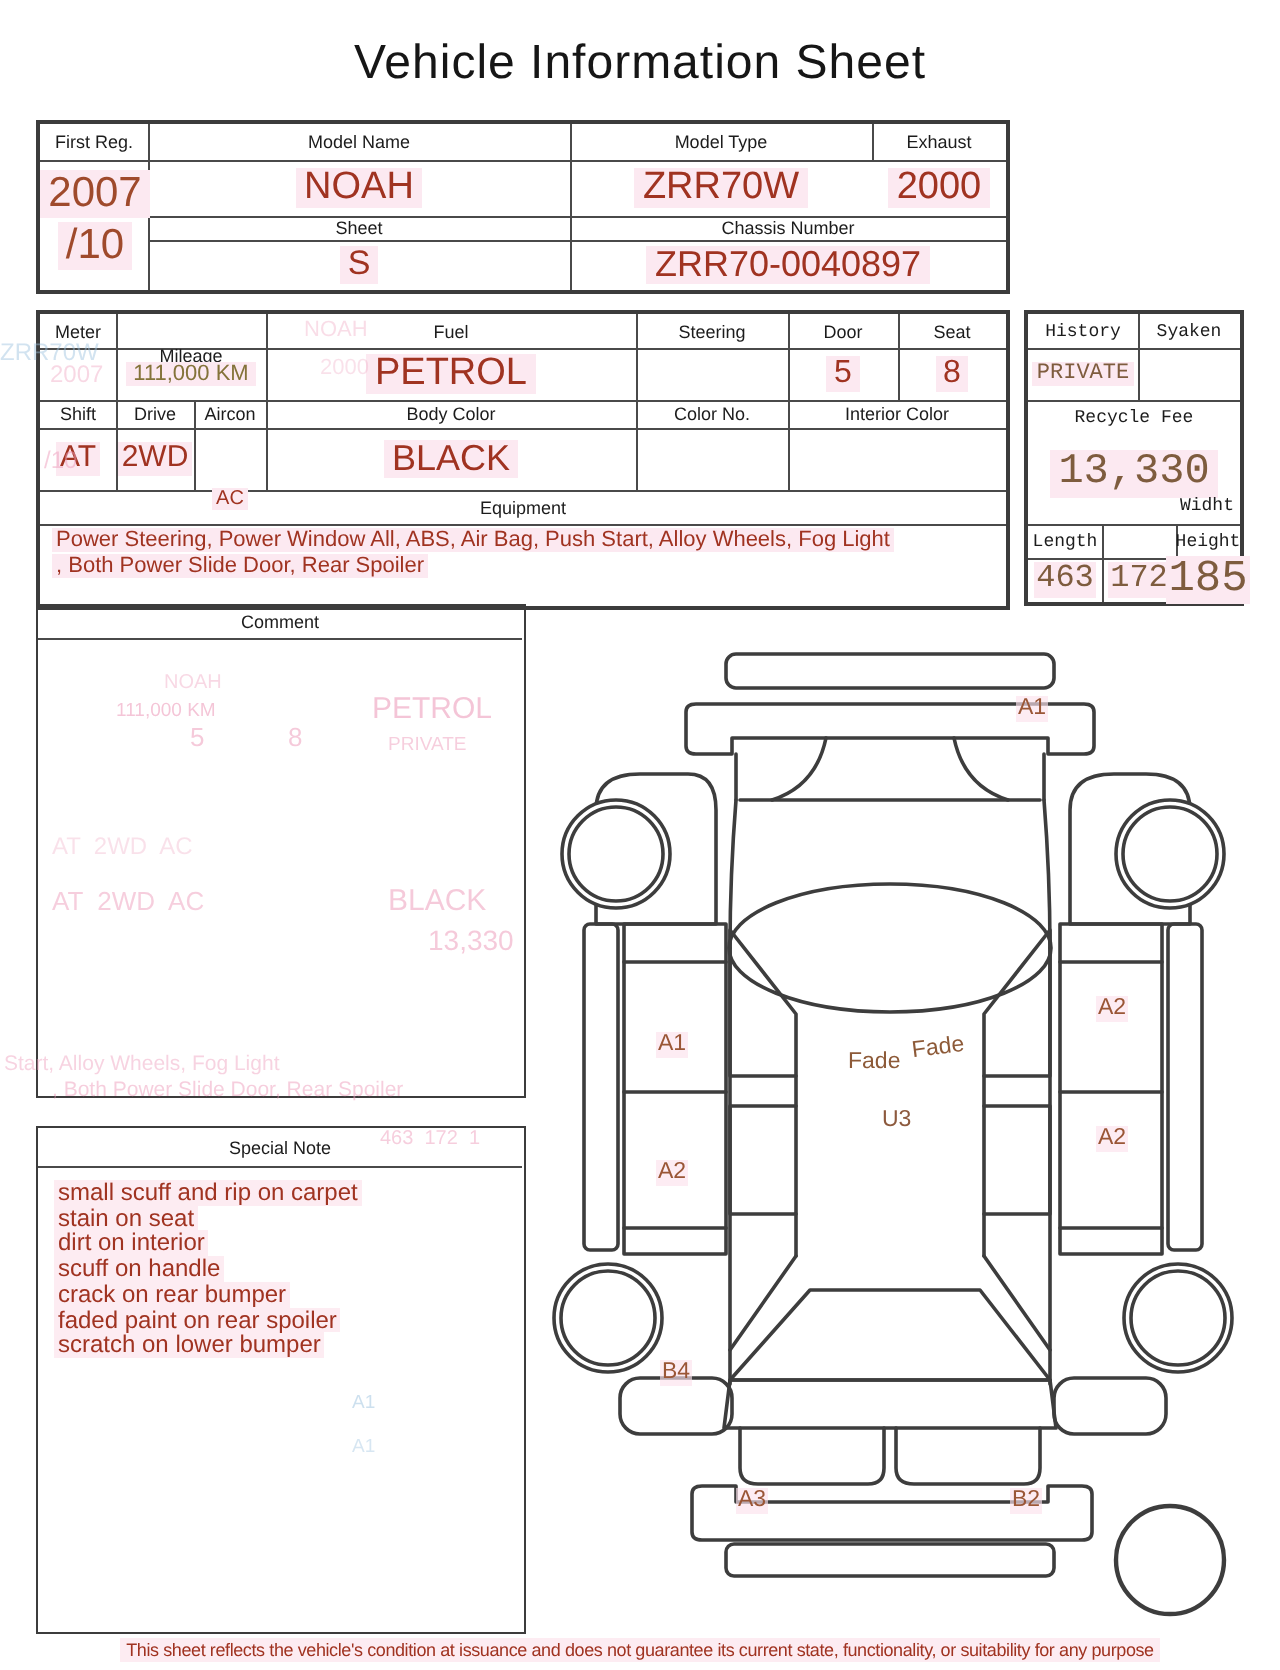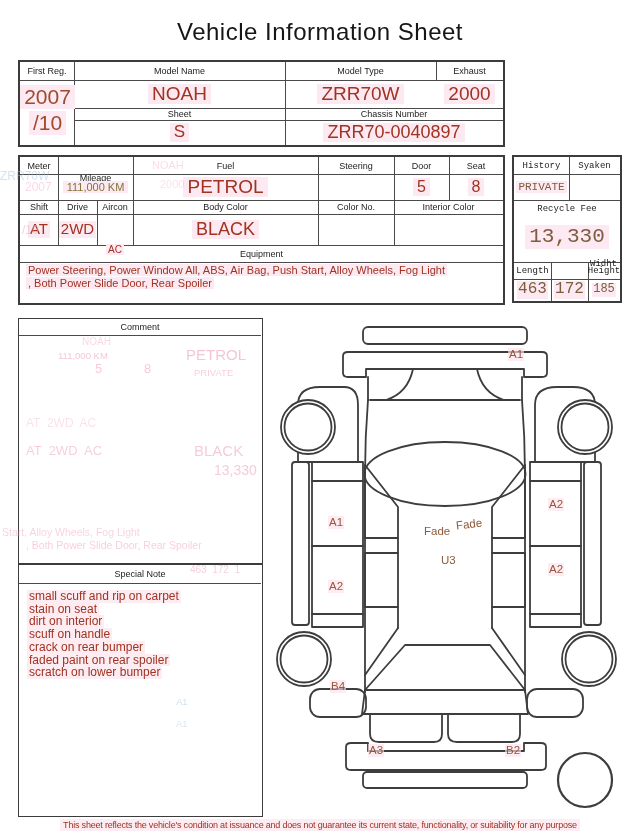--- a/index.html
+++ b/index.html
@@ -156,34 +156,34 @@
     <div class="cell brown" style="left:0;top:17px;width:55px;height:26px;font-size:11px;">
         <span class="hl" style="padding:0 2px;">PRIVATE</span>
       </div>
 
     <div class="cell hdr" style="left:0;top:45px;width:106px;height:14px;">Recycle Fee</div>
     <div class="cell brown" style="left:0;top:60px;width:106px;height:40px;font-size:21px;">
         <span class="hl">13,330</span>
       </div>
 
     <div class="cell hdr" style="left:0;top:105px;width:37px;height:17px;">Length</div>
-    <div class="cell hdr" style="left:37px;top:98px;width:37px;height:17px;padding-left:34px;">Widht</div>
+    <div class="cell hdr" style="left:37px;top:87px;width:37px;height:17px;padding-left:34px;">Widht</div>
     <div class="cell hdr" style="left:74px;top:105px;width:32px;height:17px;">Height</div>
     <div class="cell brown" style="left:0;top:122px;width:37px;height:22px;font-size:16px;">
         <span class="hl" style="padding:0 1px;">463</span>
       </div>
     <div class="cell brown" style="left:37px;top:122px;width:37px;height:22px;font-size:16px;">
         <span class="hl" style="padding:0 1px;">172</span>
       </div>
-    <div class="cell brown" style="left:74px;top:122px;width:32px;height:22px;font-size:12px;">
+    <div class="cell brown" style="left:74px;top:122px;width:32px;height:22px;font-size:22px;">
         <span class="hl" style="padding:0 1px;">185</span>
       </div>
   </div>
 
-  <div class="box" style="left:18px;top:318px;width:245px;height:247px;border-width:1.5px;">
+  <div class="box" style="left:18px;top:302px;width:245px;height:247px;border-width:1.5px;">
     <div class="hline" style="left:0;top:16px;width:242px;"></div>
     <div class="cell hdr" style="left:0;top:0;width:242px;height:16px;">Comment</div>
   </div>
 
   <div class="box" style="left:18px;top:563px;width:245px;height:254px;border-width:1.5px;">
     <div class="hline" style="left:0;top:19px;width:242px;"></div>
     <div class="cell hdr" style="left:0;top:0;width:242px;height:19px;">Special Note</div>
     <div class="notes" style="left:8px;top:26px;width:230px;">
       <div>small scuff  and rip on carpet</div>
       <div>stain on seat</div>

